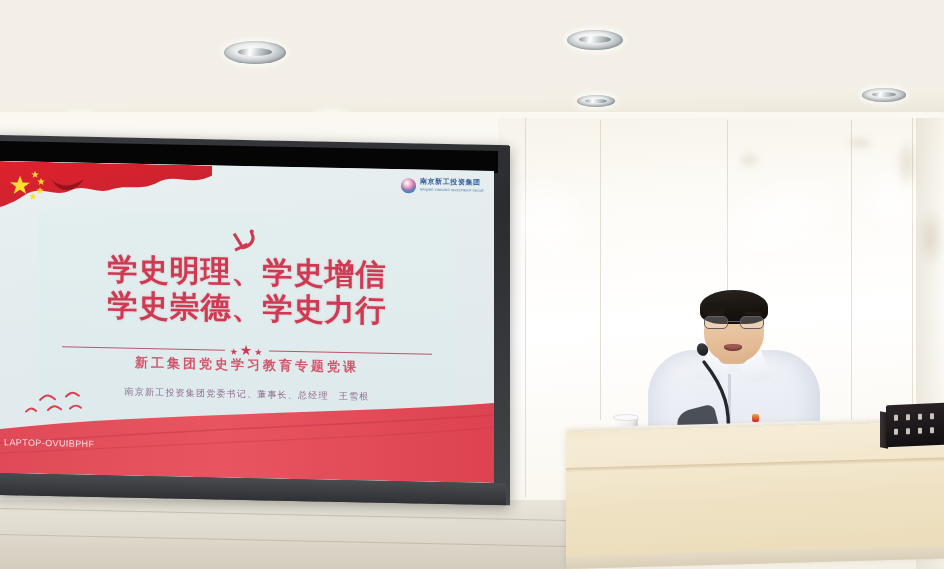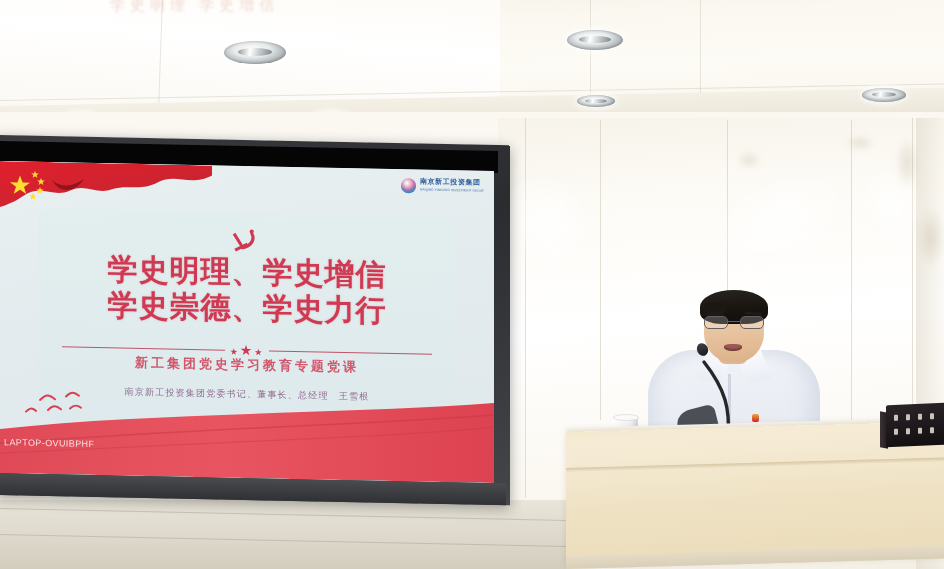--- a/index.html
+++ b/index.html
@@ -340,28 +340,20 @@
     position:absolute; left:0; top:500px; width:566px; height:69px;
     background:linear-gradient(180deg,#e9e5da 0%,#ddd8cb 55%,#d3cdbe 100%);
   }
   .floor-line { position:absolute; height:1px; background:rgba(160,150,132,.4); }
 </style>
 </head>
 <body>
 
 <div id="scene">
 
-  <div class="ceiling">
-    <div class="ceiling-left"></div>
-    <div class="ceiling-seam" style="left:590px;top:0;width:1px;height:120px;"></div>
-    <div class="ceiling-seam" style="left:160px;top:0;width:1px;height:108px;transform:rotate(2deg);"></div>
-    <div class="ceiling-seam" style="left:0;top:100px;width:944px;height:1px;transform:skewY(-1deg);transform-origin:left top;"></div>
-    <div class="ceiling-seam" style="left:700px;top:0;width:1px;height:100px;"></div>
-    <div class="top-reflection">学史明理 学史增信</div>
-  </div>
   <div class="ceiling-band"></div>
 
   <div class="downlight" style="left:63px;top:113px;width:35px;height:11px;"></div>
   <div class="downlight" style="left:224px;top:41px;width:62px;height:23px;"></div>
   <div class="downlight" style="left:313px;top:112px;width:36px;height:11px;"></div>
   <div class="downlight" style="left:567px;top:30px;width:56px;height:20px;"></div>
   <div class="downlight" style="left:577px;top:95px;width:38px;height:12px;"></div>
   <div class="downlight" style="left:862px;top:88px;width:44px;height:14px;"></div>
 
   <div class="wall"></div>

